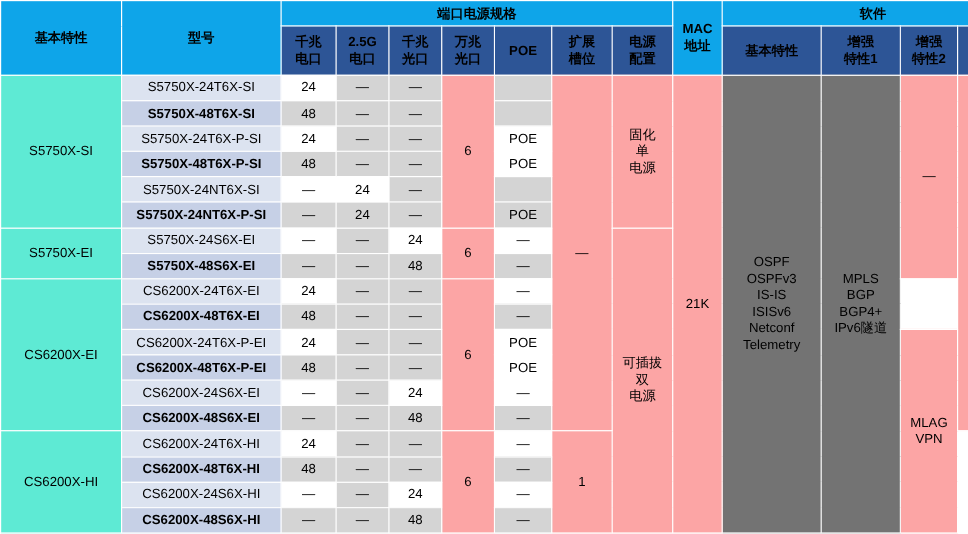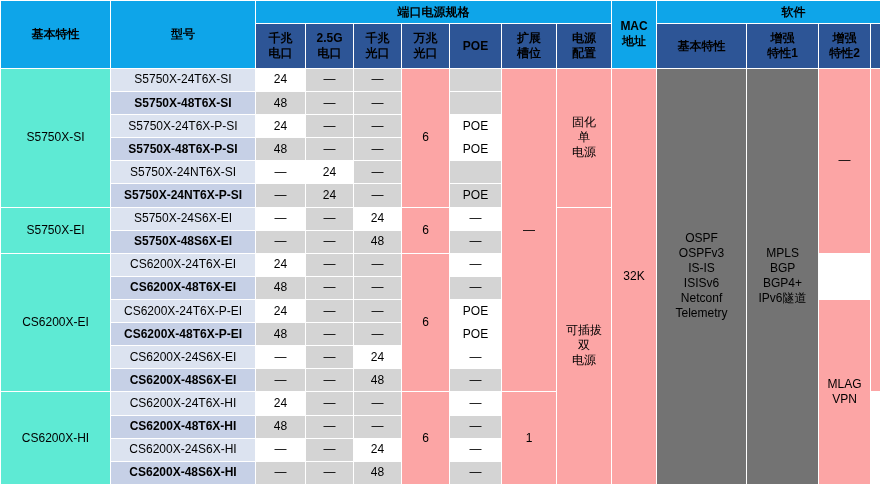--- a/index.html
+++ b/index.html
@@ -139,21 +139,21 @@
     <td class="model">S5750X-24T6X-SI</td>
     <td class="cell-white">24</td>
     <td class="cell-gray">—</td>
     <td class="cell-gray">—</td>
     <td class="merged" rowspan="6">6</td>
     <td class="cell-gray"></td>
     <td class="merged" rowspan="14">—</td>
     <td class="merged" rowspan="6"><span class="multi">固化
 单
 电源</span></td>
-    <td class="merged" rowspan="18">32K</td>
+    <td class="merged" rowspan="18">21K</td>
     <td class="soft-left" rowspan="18"><span class="multi">OSPF
 OSPFv3
 IS-IS
 ISISv6
 Netconf
 Telemetry</span></td>
     <td class="soft-left" rowspan="18"><span class="multi">MPLS
 BGP
 BGP4+
 IPv6隧道</span></td>

